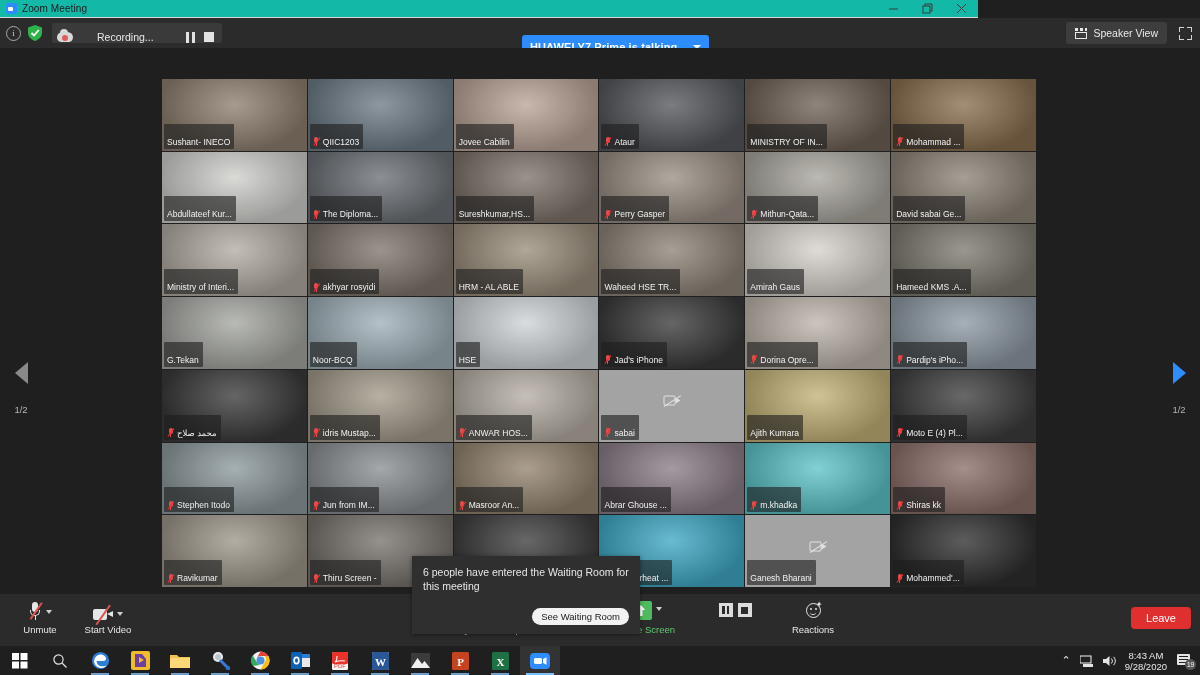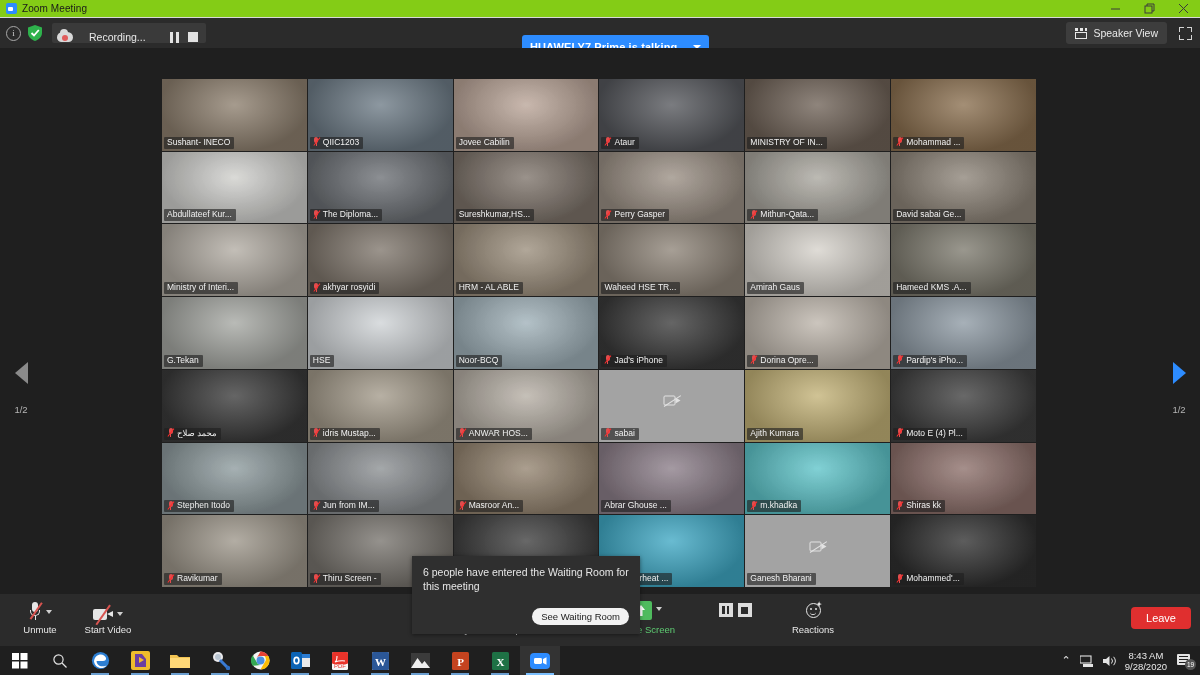--- a/index.html
+++ b/index.html
@@ -5,22 +5,22 @@
   * { margin:0; padding:0; box-sizing:border-box; }
   html,body {
     width:1200px; height:675px; overflow:hidden;
     font-family:"Liberation Sans", sans-serif;
     background:#1b1b1b;
   }
   #app { position:relative; width:1200px; height:675px; background:#1f1f1f; }
 
   
   .titlebar {
-    position:absolute; top:0; left:0; width:1200px; height:18px;
-    background:#84cc16; display:flex; align-items:center;
+    position:absolute; top:0; left:0; width:978px; height:18px;
+    background:#14b8a6; display:flex; align-items:center;
     border-bottom:1px solid #d8d8d8;
   }
   .tb-icon {
     width:11px; height:11px; margin-left:6px; margin-right:5px;
     background:#2d8cff; border-radius:2px; position:relative;
   }
   .tb-icon:after {
     content:""; position:absolute; left:2px; top:3.5px;
     width:5px; height:4px; background:#fff; border-radius:1px;
   }
@@ -38,21 +38,21 @@
     background:#2b2b2b;
   }
   .zb-left { position:absolute; left:6px; top:0; height:30px; display:flex; align-items:center; gap:7px; }
   .circ-i {
     width:15px; height:15px; border-radius:50%; border:1px solid #a8a8a8;
     color:#cfcfcf; font-size:9px; display:flex; align-items:center; justify-content:center;
     font-family:"Liberation Serif", serif;
   }
   .shield-green { width:14px; height:16px; }
   .rec-chip {
-    display:flex; align-items:center; gap:16px; background:#3a3a3a;
+    display:flex; align-items:center; gap:24px; background:#3a3a3a;
     height:20px; padding:8px 8px 0 5px; border-radius:2px; margin-left:3px;
   }
   .rec-dot-wrap { width:16px; height:12px; position:relative; }
   .rec-cloud {
     position:absolute; left:0; top:1px; width:16px; height:10px;
     background:#d9d9d9; border-radius:6px 6px 5px 5px;
   }
   .rec-cloud:before {
     content:""; position:absolute; left:3px; top:-3px; width:8px; height:8px;
     background:#d9d9d9; border-radius:50%;
@@ -108,21 +108,21 @@
     position:absolute; left:162px; top:31px;
     width:874px; height:510px;
     display:grid; grid-template-columns:repeat(6,1fr); grid-template-rows:repeat(7,1fr);
     gap:1px;
   }
   .tile { position:relative; background:#323232; overflow:hidden; }
   .vid { position:absolute; inset:0; }
   .name {
     position:absolute; left:2px; bottom:2px; max-width:96%;
     background:rgba(30,30,30,.62); color:#f2f2f2; font-size:8.5px;
-    padding:0 4px 2px 3px; display:flex; align-items:center; gap:3px;
+    padding:13px 4px 2px 3px; display:flex; align-items:center; gap:3px;
     white-space:nowrap; overflow:hidden; border-radius:1px;
   }
   .mute-ic { width:7px; height:9px; position:relative; flex:0 0 auto; }
   .mute-ic .body { position:absolute; left:1.5px; top:0; width:4px; height:6px; background:#e24d4d; border-radius:2px; }
   .mute-ic .stand { position:absolute; left:3px; top:6px; width:1px; height:3px; background:#e24d4d; }
   .mute-ic .slash {
     position:absolute; left:-1px; top:4px; width:10px; height:1.3px;
     background:#ff2d2d; transform:rotate(-52deg); transform-origin:center;
   }
   .novideo-cam {
@@ -447,29 +447,29 @@
             <span>Hameed KMS .A...</span>
           </div>
         </div>
         <div class="tile">
           <div class="vid" style="background: radial-gradient(at 50% 36%, rgba(255, 255, 255, 0.22), rgba(0, 0, 0, 0.25) 72%), rgb(165, 167, 162);"></div>
           <div class="name">
             <span>G.Tekan</span>
           </div>
         </div>
         <div class="tile">
+          <div class="vid" style="background: radial-gradient(at 50% 36%, rgba(255, 255, 255, 0.22), rgba(0, 0, 0, 0.25) 72%), rgb(159, 176, 184);"></div>
+          <div class="name">
+            <span>Noor-BCQ</span>
+          </div>
+        </div>
+        <div class="tile">
           <div class="vid" style="background: radial-gradient(at 50% 36%, rgba(255, 255, 255, 0.22), rgba(0, 0, 0, 0.25) 72%), rgb(207, 211, 214);"></div>
           <div class="name">
             <span>HSE</span>
-          </div>
-        </div>
-        <div class="tile">
-          <div class="vid" style="background: radial-gradient(at 50% 36%, rgba(255, 255, 255, 0.22), rgba(0, 0, 0, 0.25) 72%), rgb(159, 176, 184);"></div>
-          <div class="name">
-            <span>Noor-BCQ</span>
           </div>
         </div>
         <div class="tile">
           <div class="vid" style="background: radial-gradient(at 50% 36%, rgba(255, 255, 255, 0.22), rgba(0, 0, 0, 0.25) 72%), rgb(58, 58, 58);"></div>
           <div class="name">
             <div class="mute-ic">
               <div class="body"></div>
               <div class="stand"></div>
               <div class="slash"></div>
             </div>

